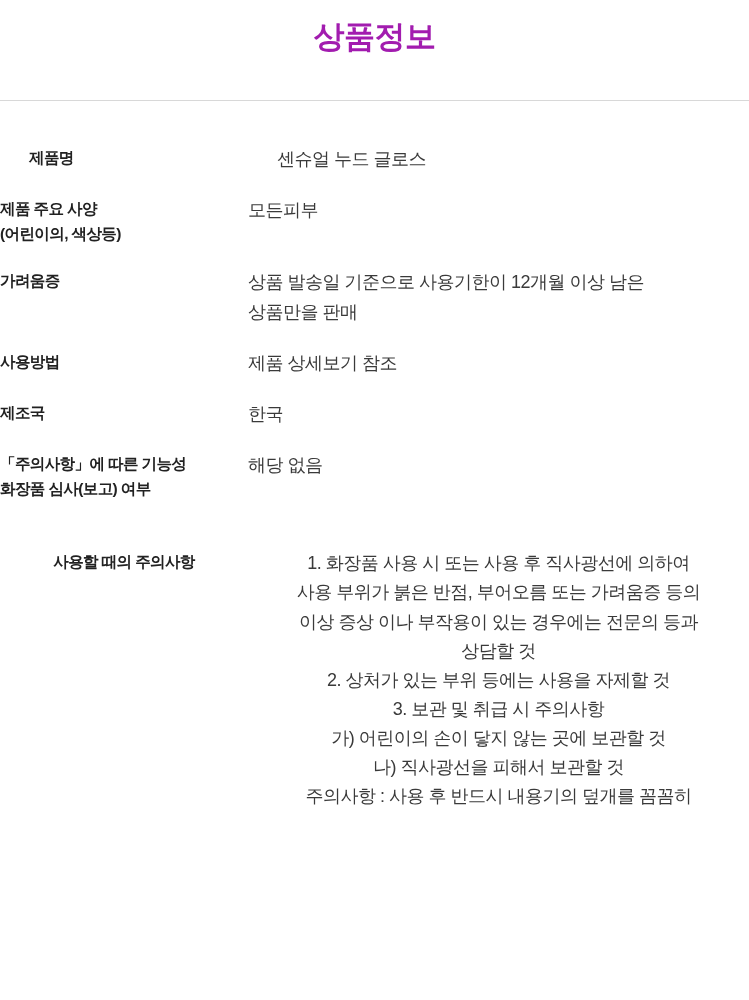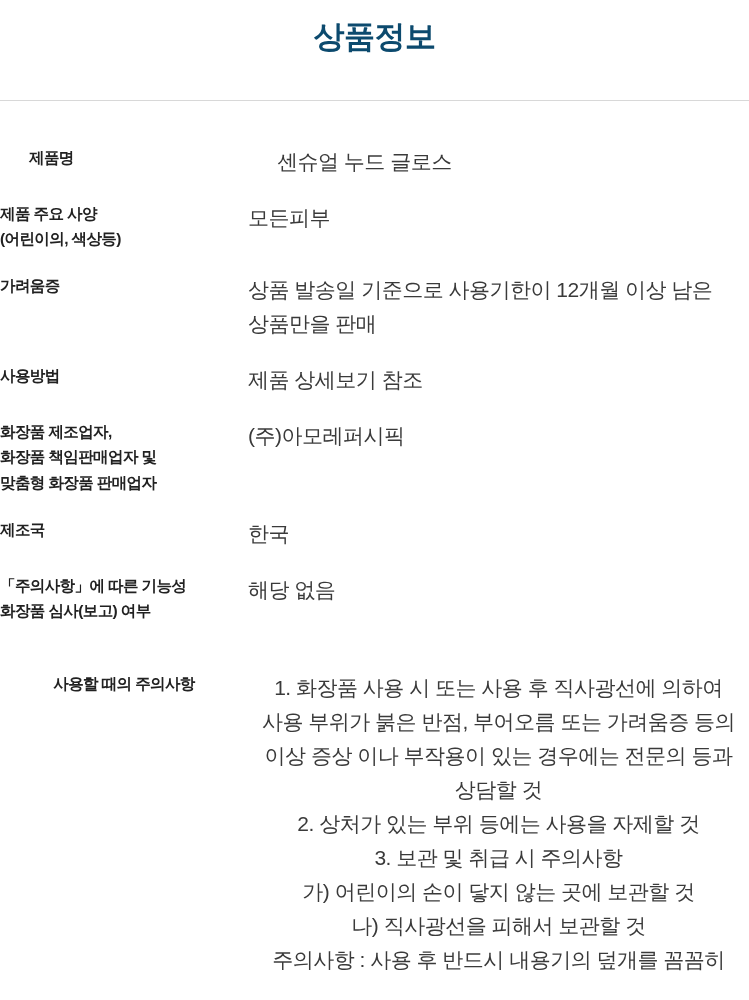--- a/index.html
+++ b/index.html
@@ -18,21 +18,21 @@
     position: relative;
     width: 749px;
     height: 1000px;
     box-sizing: border-box;
   }
   .doc-title {
     text-align: center;
     font-size: 31px;
     font-weight: bold;
     letter-spacing: -0.5px;
-    color: #0c4a6e;
+    color: #a21caf;
     padding-top: 16px;
     padding-bottom: 0;
     margin: 0;
   }
   .title-rule {
     margin-top: 42px;
     border-top: 1px solid #d8d8d8;
     width: 100%;
   }
   .spec-table {
@@ -53,21 +53,21 @@
     box-sizing: border-box;
     font-size: 15.5px;
     font-weight: bold;
     line-height: 1.62;
     color: #212121;
     letter-spacing: -0.6px;
     white-space: pre-line;
   }
   .cell-value {
     padding-right: 36px;
-    font-size: 21px;
+    font-size: 18px;
     font-weight: normal;
     line-height: 1.62;
     color: #3a3a3a;
     letter-spacing: -0.5px;
     white-space: pre-line;
   }
   .row-pad td {
     padding-top: 22px;
   }
   .row-first td {
@@ -101,26 +101,20 @@
       <tr class="row-pad">
         <td class="cell-label">가려움증</td>
         <td class="cell-value">상품 발송일 기준으로 사용기한이 12개월 이상 남은
 상품만을 판매</td>
       </tr>
       <tr class="row-pad">
         <td class="cell-label">사용방법</td>
         <td class="cell-value">제품 상세보기 참조</td>
       </tr>
       <tr class="row-pad">
-        <td class="cell-label">화장품 제조업자,
-화장품 책임판매업자 및
-맞춤형 화장품 판매업자</td>
-        <td class="cell-value">(주)아모레퍼시픽</td>
-      </tr>
-      <tr class="row-pad">
         <td class="cell-label">제조국</td>
         <td class="cell-value">한국</td>
       </tr>
       <tr class="row-pad">
         <td class="cell-label">「주의사항」에 따른 기능성
 화장품 심사(보고) 여부</td>
         <td class="cell-value">해당 없음</td>
       </tr>
       <tr class="row-notes">
         <td class="cell-label">사용할 때의 주의사항</td>

